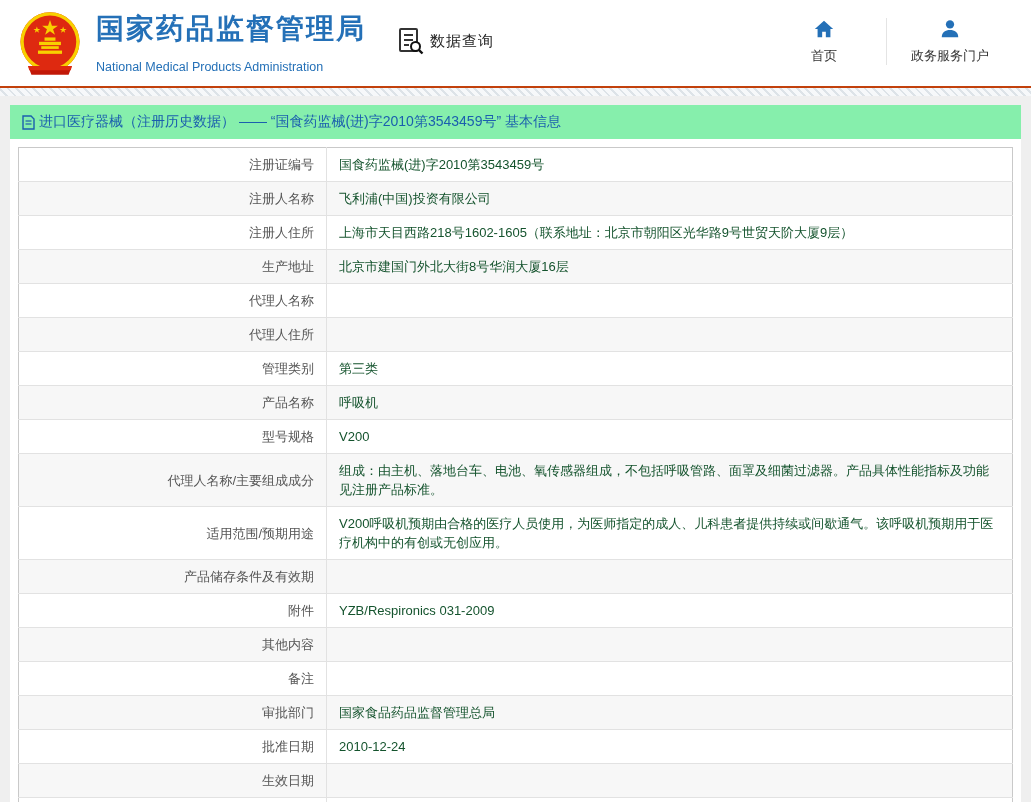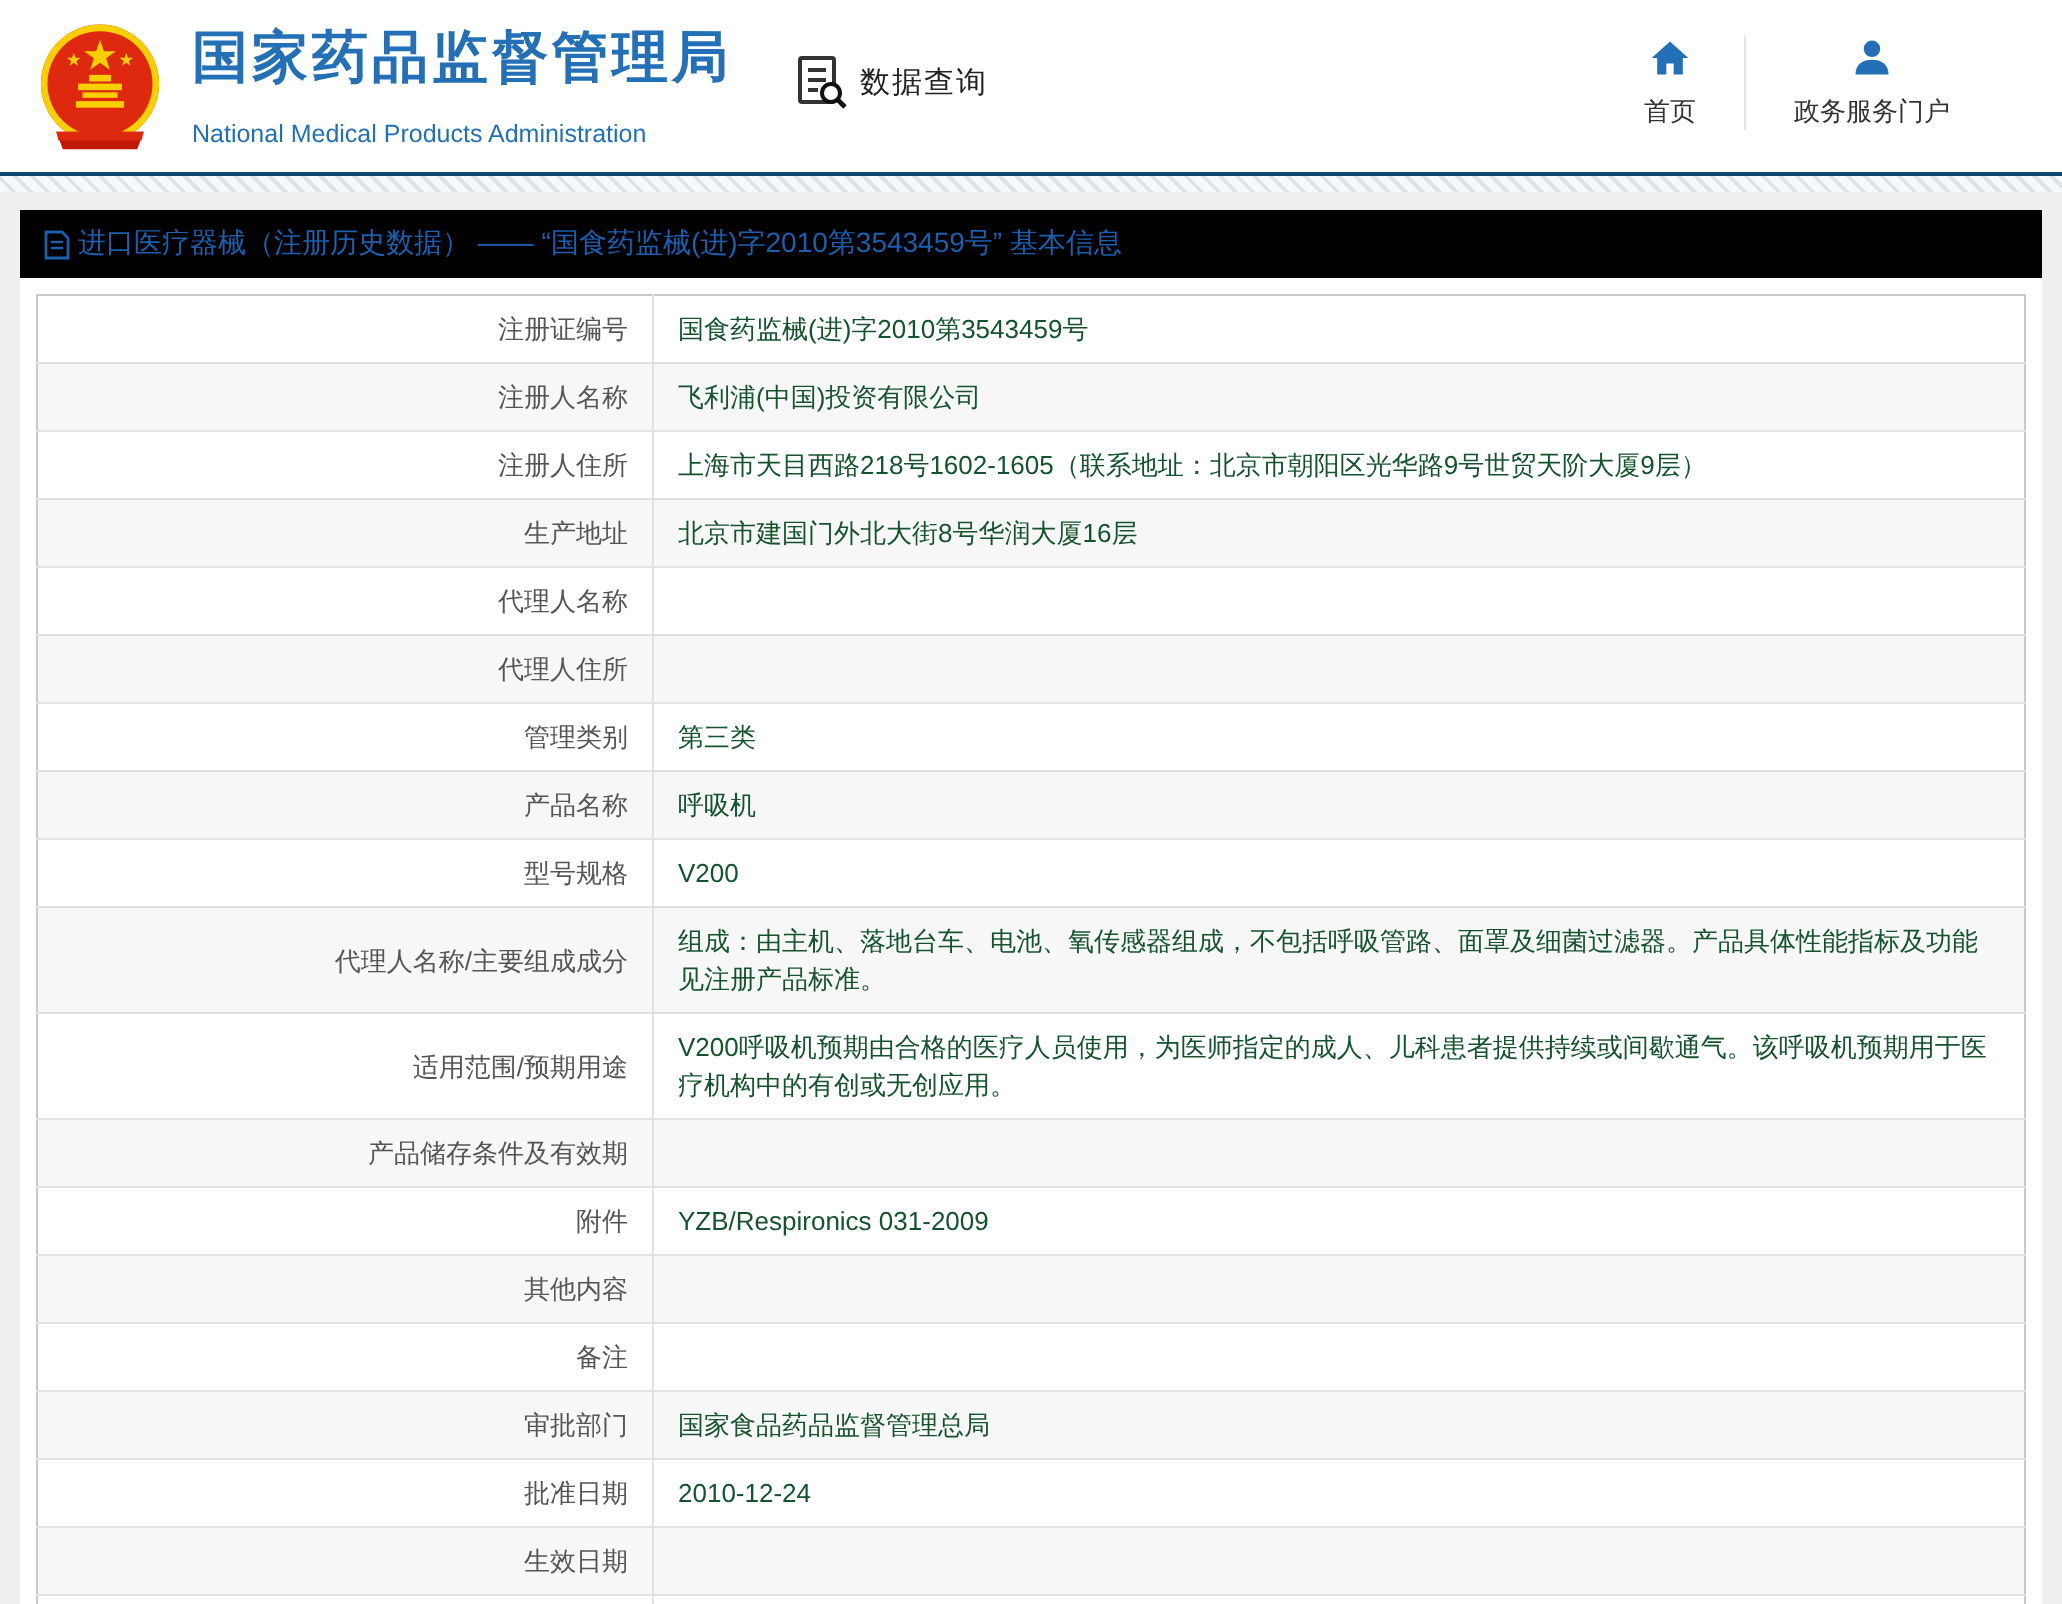--- a/index.html
+++ b/index.html
@@ -9,38 +9,38 @@
     background:#efefef;
     color:#333;
   }
   
   .header {
     height:88px;
     background:#ffffff;
     display:flex;
     align-items:center;
     padding:16px 14px;
-    border-bottom:2px solid #0c4a6e;
+    border-bottom:2px solid #c2410c;
     position:relative;
   }
   .logo { width:72px; height:70px; flex:0 0 auto; margin-top:2px; }
   .org-block { margin-left:10px; }
   .org-zh {
     font-size:28px; font-weight:bold; color:#2470b7;
     letter-spacing:2px; line-height:32px;
   }
   .org-en { font-size:12.5px; color:#2470b7; margin-top:15px; }
   .section-block {
     display:flex; align-items:center; margin-left:32px; margin-top:-4px;
   }
   .section-icon { width:26px; height:28px; margin-right:6px; }
   .section-title { font-size:15px; color:#222; letter-spacing:1px; }
   .header-nav {
-    position:absolute; right:32px; top:18px;
-    display:flex; align-items:flex-start;
+    position:absolute; right:18px; top:18px;
+    display:flex; align-items:flex-start;gap:25px;
   }
   .nav-item {
     display:flex; flex-direction:column; align-items:center;
     cursor:pointer; padding:0 24px;
   }
   .nav-item + .nav-item { border-left:1px solid #e4e4e4; }
   .nav-icon { width:22px; height:22px; }
   .nav-label { font-size:13px; color:#333; margin-top:7px; white-space:nowrap; }
   
   .stripe-band {
@@ -49,21 +49,21 @@
   }
   
   .content {
     width:1011px;
     margin:9px auto 0 auto;
     background:#ffffff;
     padding-bottom:10px;
   }
   .title-bar {
     height:34px;
-    background:#000000;
+    background:#86efac;
     display:flex; align-items:center;
     padding:0 12px;
   }
   .doc-icon { width:13px; height:15px; margin-right:4px; flex:0 0 auto; }
   .title-text { font-size:14px; color:#1b5fae; }
   
   .table-wrap { padding:8px 8px 0 8px; }
   table.info {
     width:100%;
     border-collapse:collapse;

